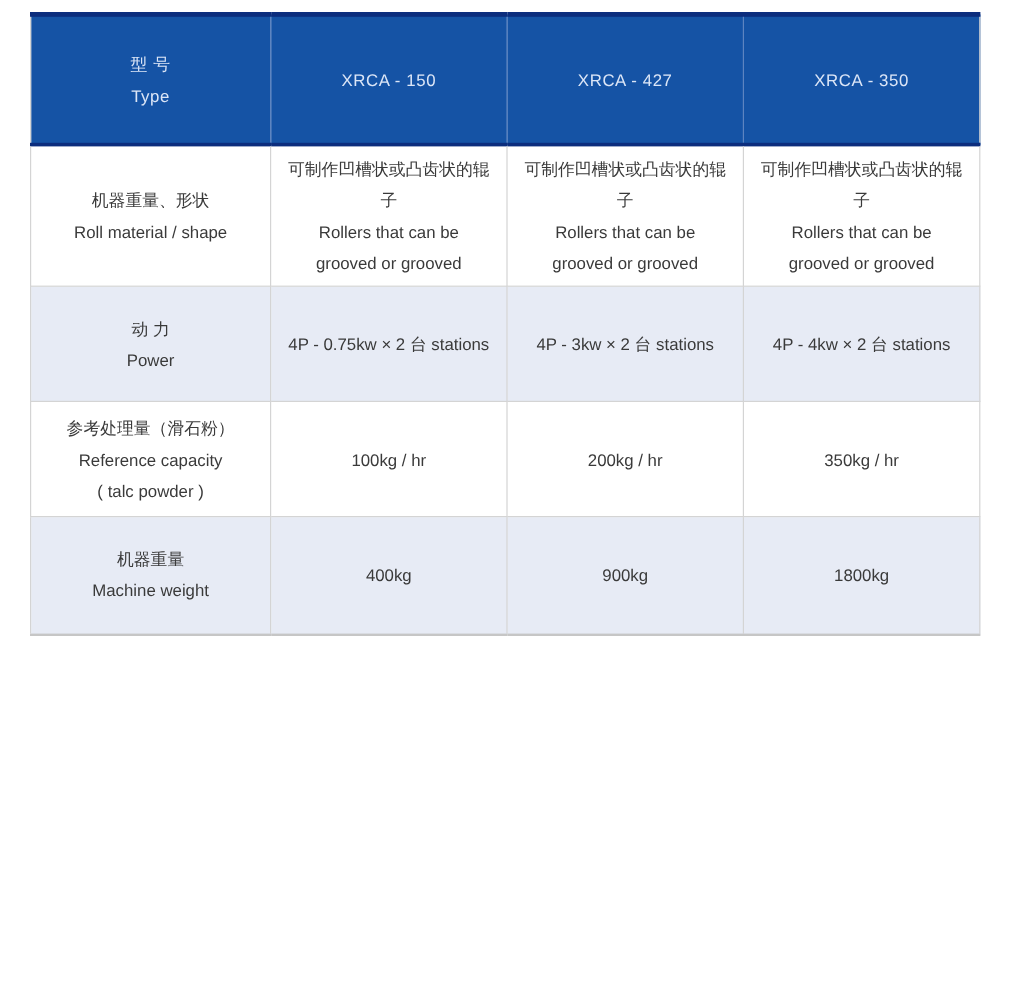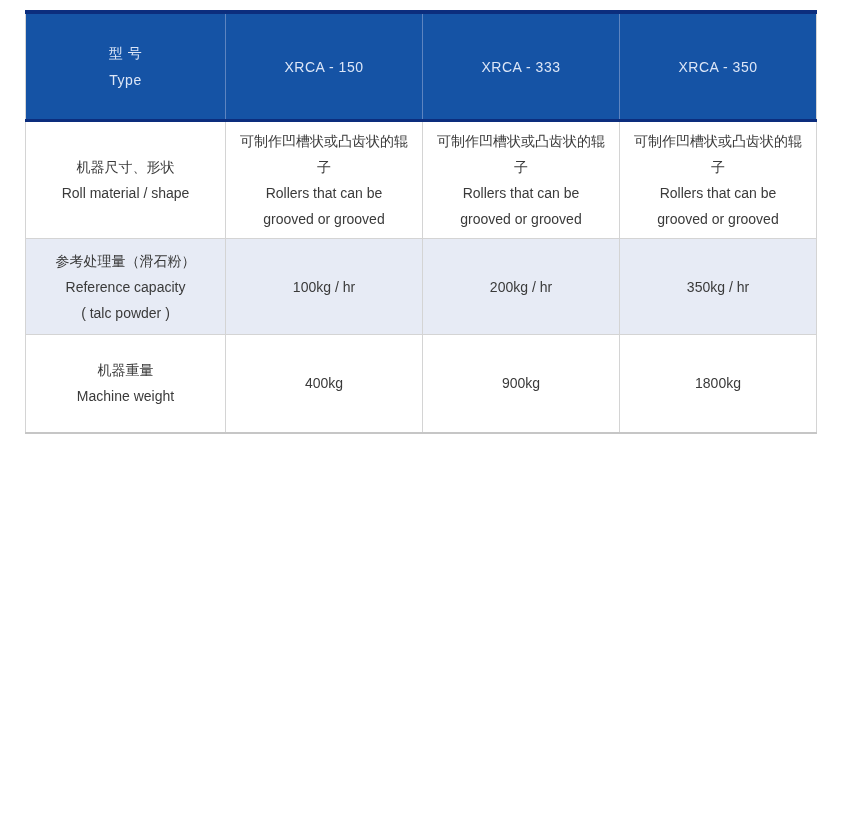--- a/index.html
+++ b/index.html
@@ -62,44 +62,59 @@
         <col class="c-model">
         <col class="c-model">
     </colgroup>
     <thead>
       <tr>
         <th>
             <div class="line">型 号</div>
             <div class="line">Type</div>
           </th>
         <th>XRCA - 150</th>
-        <th>XRCA - 333</th>
+        <th>XRCA - 427</th>
         <th>XRCA - 350</th>
       </tr>
     </thead>
     <tbody>
       <tr>
         <td>
-            <div class="line">机器尺寸、形状</div>
+            <div class="line">机器重量、形状</div>
             <div class="line">Roll material / shape</div>
           </td>
         <td>
             <div class="line">可制作凹槽状或凸齿状的辊子</div>
             <div class="line">Rollers that can be</div>
             <div class="line">grooved or grooved</div>
           </td>
         <td>
             <div class="line">可制作凹槽状或凸齿状的辊子</div>
             <div class="line">Rollers that can be</div>
             <div class="line">grooved or grooved</div>
           </td>
         <td>
             <div class="line">可制作凹槽状或凸齿状的辊子</div>
             <div class="line">Rollers that can be</div>
             <div class="line">grooved or grooved</div>
+          </td>
+      </tr>
+      <tr>
+        <td>
+            <div class="line">动 力</div>
+            <div class="line">Power</div>
+          </td>
+        <td>
+            <div class="line">4P - 0.75kw × 2 台 stations</div>
+          </td>
+        <td>
+            <div class="line">4P - 3kw × 2 台 stations</div>
+          </td>
+        <td>
+            <div class="line">4P - 4kw × 2 台 stations</div>
           </td>
       </tr>
       <tr>
         <td>
             <div class="line">参考处理量（滑石粉）</div>
             <div class="line">Reference capacity</div>
             <div class="line">( talc powder )</div>
           </td>
         <td>
             <div class="line">100kg / hr</div>

